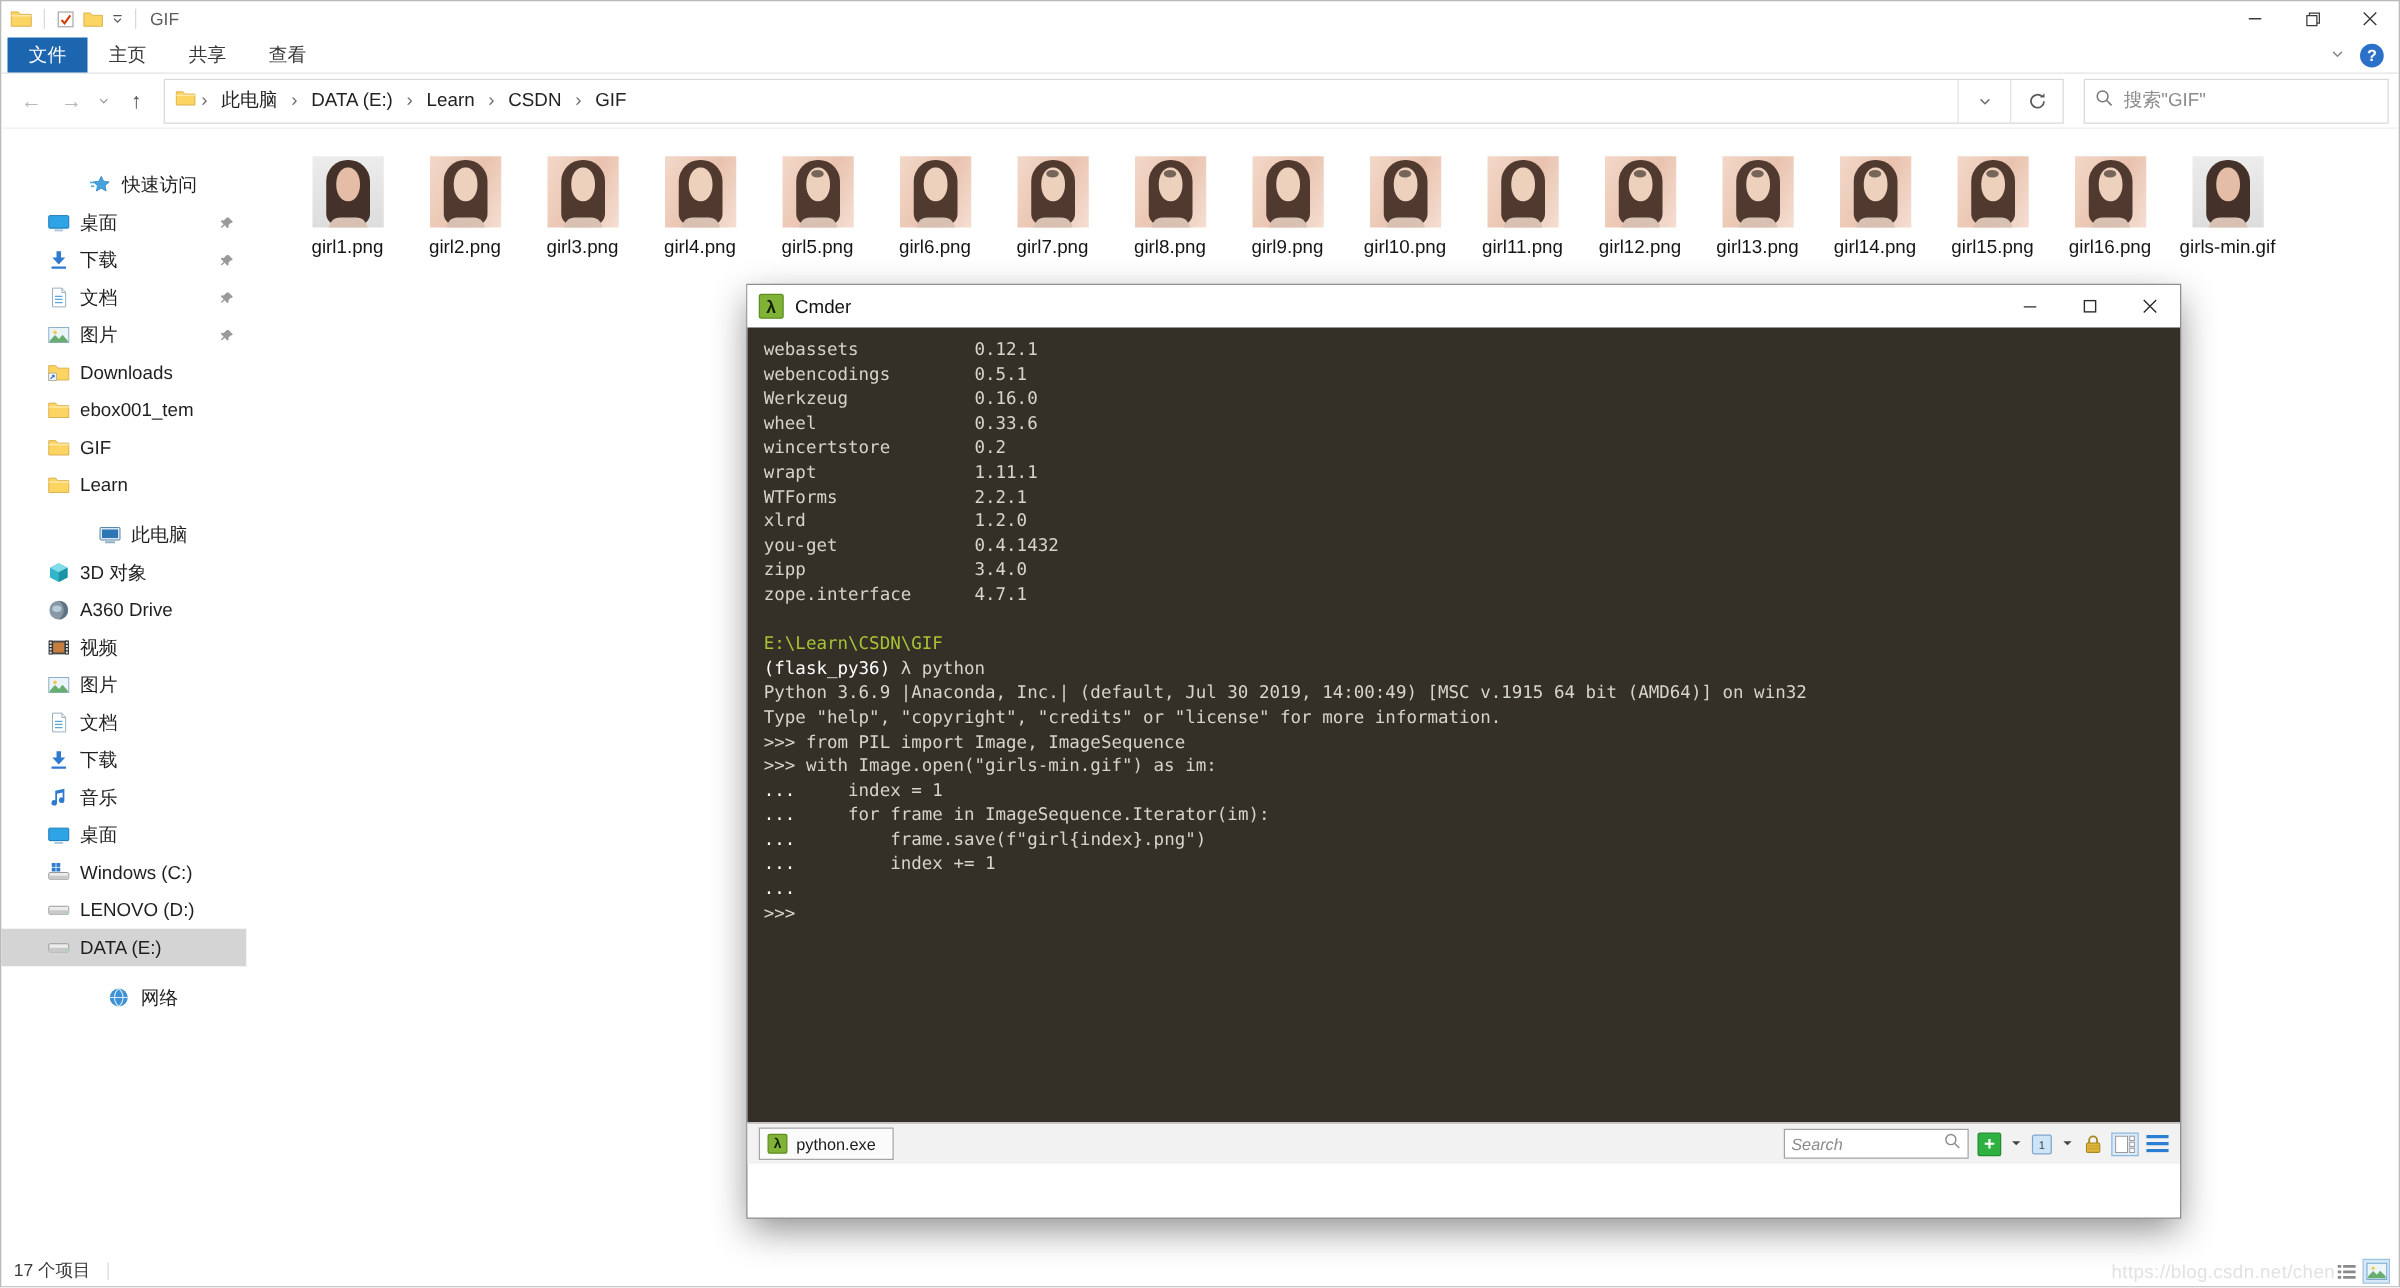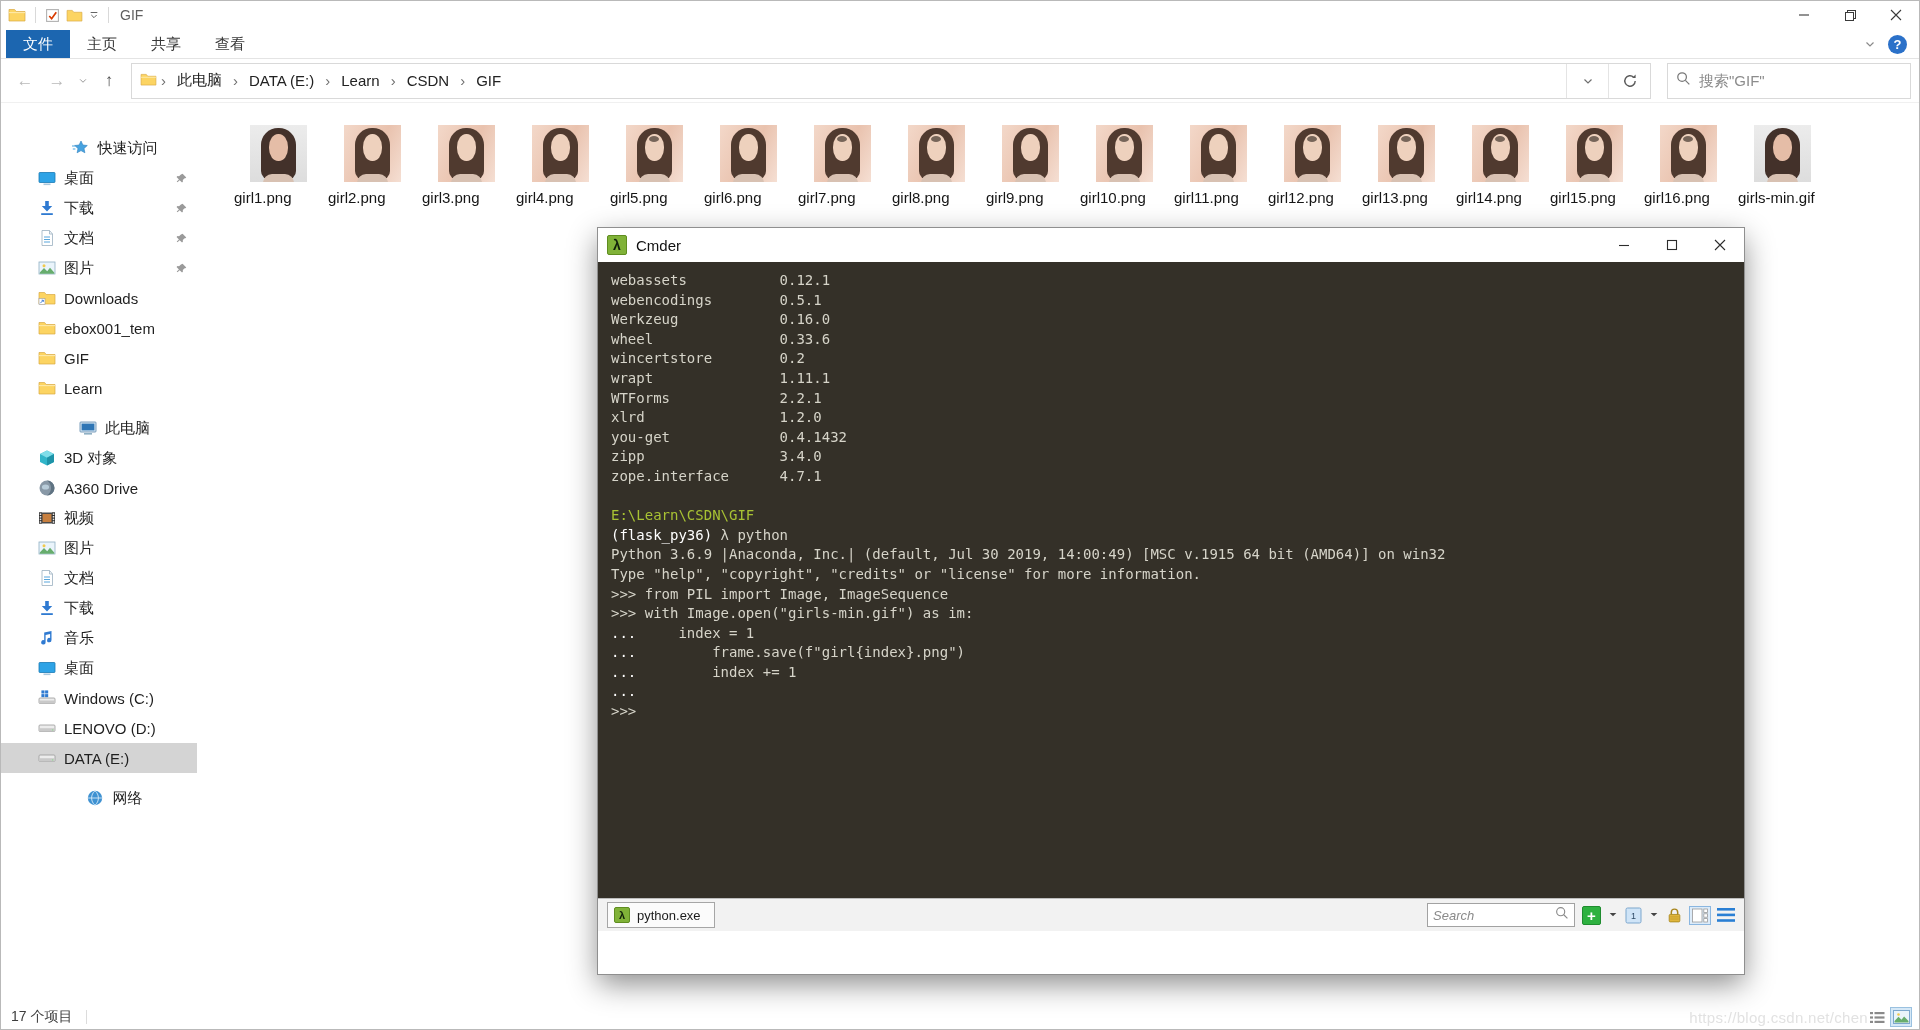--- a/index.html
+++ b/index.html
@@ -61,21 +61,21 @@
   .photo .thumb { background:linear-gradient(#ececec,#ddd); }
   .paint .thumb { background:linear-gradient(115deg,#f3d8c9,#e9c2ae 55%,#f5dfd3); }
   .hair { position:absolute; left:11px; top:3px; width:35px; height:52px; background:#43312a; border-radius:17px 17px 9px 9px; }
   .paint .hair { background:#503a2f; }
   .face { position:absolute; left:19px; top:9px; width:19px; height:27px; background:#e5bda7; border-radius:48%; }
   .paint .face { background:#eed1bd; }
   .torso { position:absolute; left:13px; bottom:-5px; width:31px; height:13px; background:#d8c1b2; border-radius:9px 9px 0 0; }
   .smudge { display:none; }
   .mark .smudge { display:block; position:absolute; left:23px; top:11px; width:10px; height:6px;
     background:rgba(38,28,22,.6); border-radius:50%; }
-  .fname { margin-top:7px; text-align:left; font-size:15px; line-height:17px; color:#161616; word-break:break-all; }
+  .fname { margin-top:7px; text-align:center; font-size:15px; line-height:17px; color:#161616; word-break:break-all; }
 
   
   .statusbar { height:24px; display:flex; align-items:center; padding:0 8px 0 10px; font-size:14px; color:#3c3c3c; position:relative; }
   .ssep { width:1px; height:14px; background:#dcdcdc; margin-left:14px; }
   .watermark { position:absolute; right:51px; font-size:15px; color:#e2e2e2; letter-spacing:.3px; }
   .viewicons { margin-left:auto; display:flex; align-items:center; gap:4px; }
   .viewicons button { width:20px; height:18px; display:flex; align-items:center; justify-content:center; }
   .viewicons button.cur { background:#d5e8f7; outline:1px solid #9ac1e0; }
 
   
@@ -725,20 +725,21 @@
       <div class="tline"><span>zipp                3.4.0</span></div>
       <div class="tline"><span>zope.interface      4.7.1</span></div>
       <div class="tline"><span> </span></div>
       <div class="tline"><span class="green">E:\Learn\CSDN\GIF</span></div>
       <div class="tline"><span class="dim">(flask_py36) </span><span>λ python</span></div>
       <div class="tline"><span>Python 3.6.9 |Anaconda, Inc.| (default, Jul 30 2019, 14:00:49) [MSC v.1915 64 bit (AMD64)] on win32</span></div>
       <div class="tline"><span>Type "help", "copyright", "credits" or "license" for more information.</span></div>
       <div class="tline"><span>&gt;&gt;&gt; from PIL import Image, ImageSequence</span></div>
       <div class="tline"><span>&gt;&gt;&gt; with Image.open("girls-min.gif") as im:</span></div>
       <div class="tline"><span class="dim">...</span><span>     index = 1</span></div>
+      <div class="tline"><span class="dim">...</span><span>     for frame in ImageSequence.Iterator(im):</span></div>
       <div class="tline"><span class="dim">...</span><span>         frame.save(f"girl{index}.png")</span></div>
       <div class="tline"><span class="dim">...</span><span>         index += 1</span></div>
       <div class="tline"><span class="dim">...</span></div>
       <div class="tline"><span>&gt;&gt;&gt;</span></div>
     </div>
 
   <div class="cstatus">
     <div class="ctab">
       <span class="lambda-ico">λ</span>
       <span class="tlabel">python.exe</span>

